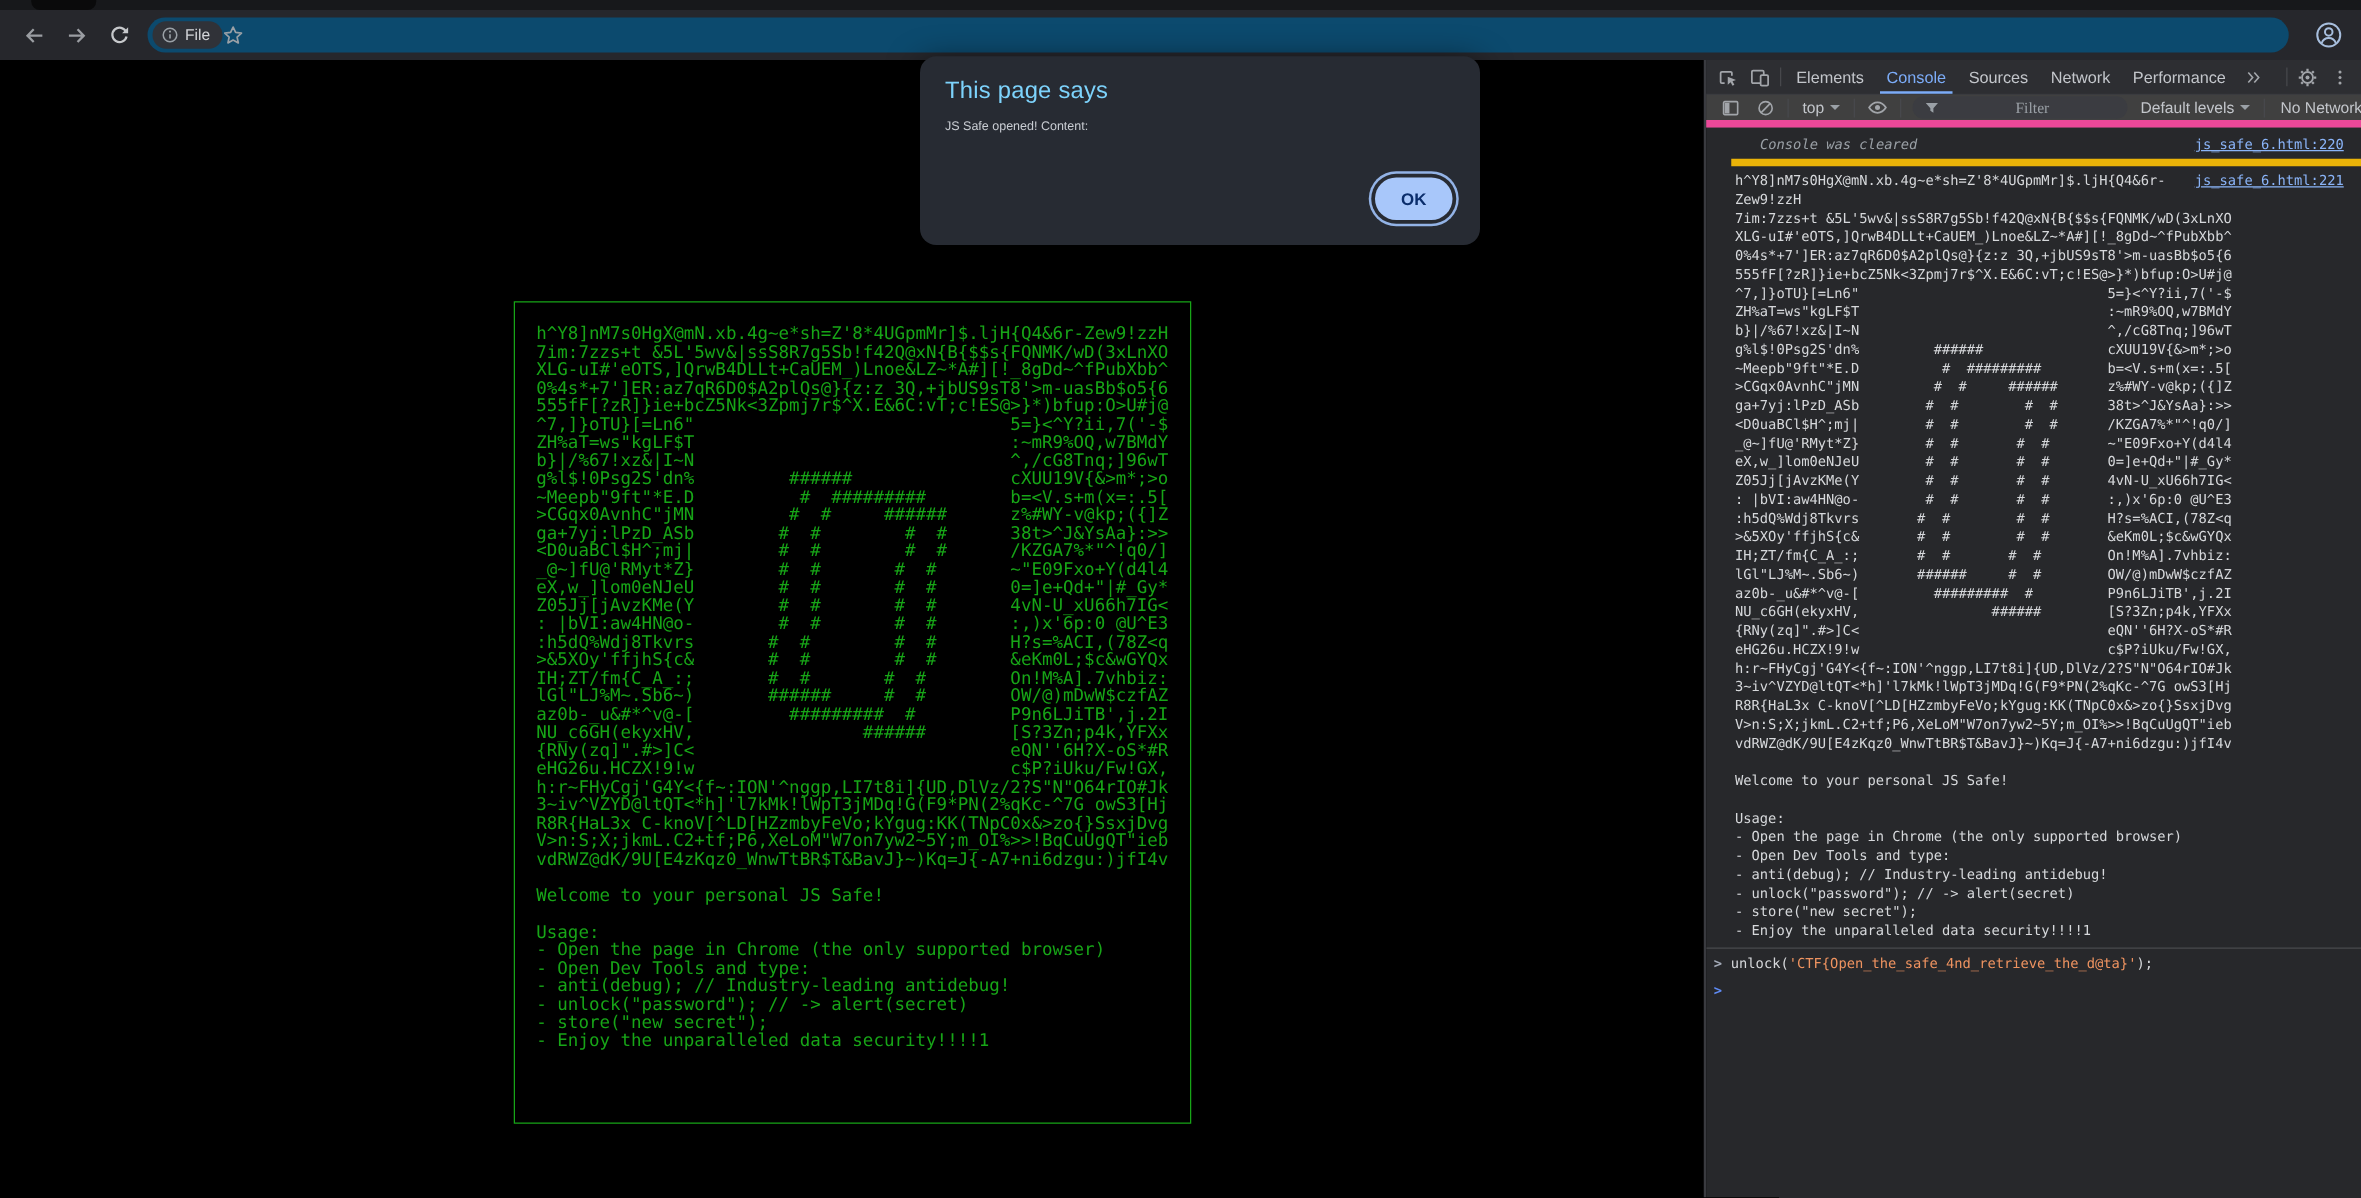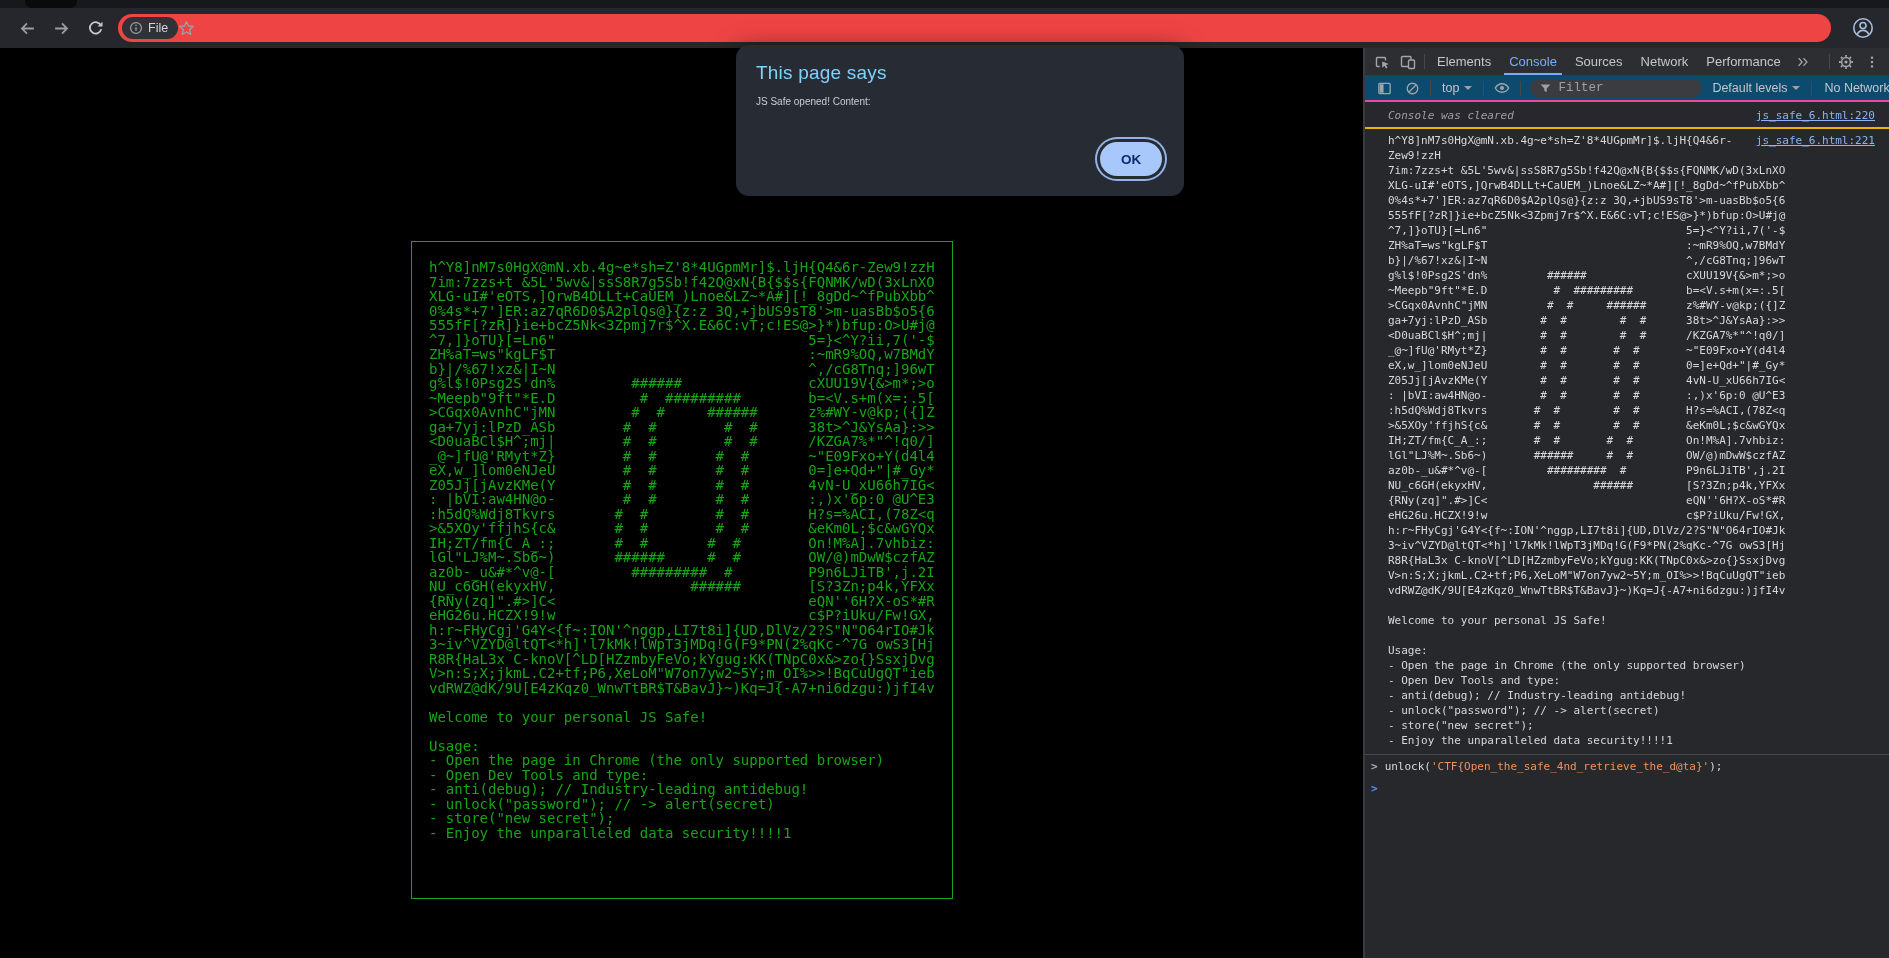--- a/index.html
+++ b/index.html
@@ -12,21 +12,21 @@
 
   
   .top-strip{position:absolute;left:0;top:0;width:100%;height:8px;background:#17181b;}
   .tab-remnant{position:absolute;left:25px;top:0;width:52px;height:8px;background:#0a0a0b;border-radius:0 0 7px 7px;}
   .browser-toolbar{
     position:absolute;left:0;top:8px;width:100%;height:40px;background:#26272c;
     display:flex;align-items:center;box-sizing:border-box;padding:0 10px;
   }
   .nav-btn{width:34px;height:34px;display:flex;align-items:center;justify-content:center;border-radius:50%;flex:0 0 auto;}
   .omnibox{
-    flex:1;height:28px;margin:0 12px 0 6px;background:#ef4444;border-radius:14px;
+    flex:1;height:28px;margin:0 12px 0 6px;background:#0c4a6e;border-radius:14px;
     display:flex;align-items:center;box-sizing:border-box;padding:0 10px 0 4px;min-width:0;
   }
   .file-chip{
     height:22px;border-radius:11px;background:#303238;display:inline-flex;align-items:center;
     gap:5px;padding:0 10px 0 7px;flex:0 0 auto;
   }
   .file-chip-label{font-size:12.5px;color:#d3d5d9;}
   .url-text{margin-left:11px;font-size:14px;color:#e6e8eb;white-space:nowrap;overflow:hidden;flex:1;}
   .profile-btn{width:32px;height:32px;display:flex;align-items:center;justify-content:center;border-radius:50%;flex:0 0 auto;margin-left:4px;}
 
@@ -55,44 +55,44 @@
   .vsep{width:1px;height:15px;background:#47484c;margin:auto 3px;flex:0 0 auto;}
   .dt-tab{
     padding:0 9px;display:flex;align-items:center;font-size:13px;color:#c3c6cb;
     position:relative;white-space:nowrap;text-align:center;
   }
   .dt-tab.active{color:#7cacf8;}
   .dt-tab.active::after{content:"";position:absolute;left:4px;right:4px;bottom:0;height:2px;background:#7cacf8;}
   .dt-tabbar .spacer,.dt-toolbar .spacer{flex:1;}
 
   .dt-toolbar{
-    height:26px;background:#0c4a6e;border-bottom:2px solid #ec4899;
+    height:26px;background:#404040;border-bottom:6px solid #ec4899;
     display:flex;align-items:center;padding:0 8px 0 6px;box-sizing:border-box;gap:2px;
   }
   .dt-dd{display:flex;align-items:center;gap:5px;padding:0 6px;font-size:12.5px;color:#c3c6cb;white-space:nowrap;}
   .caret-down{width:0;height:0;border-left:4px solid transparent;border-right:4px solid transparent;border-top:4.5px solid #9aa0a6;}
   .filter-pill{
     width:172px;height:18px;background:#3b3c41;border-radius:10px;display:flex;align-items:center;
     gap:6px;padding:0 9px;box-sizing:border-box;margin-left:4px;
   }
   .filter-input{
     background:transparent;border:none;outline:none;flex:1;min-width:0;
-    font-family:Liberation Mono, monospace;font-size:12.5px;color:#d3d5d9;padding:0;
+    font-family:Liberation Serif, serif;font-size:12.5px;color:#d3d5d9;padding:0;text-align:center;
   }
   .filter-input::placeholder{color:#9aa0a6;}
   .dt-text{font-size:12.5px;color:#c3c6cb;padding:0 7px;white-space:nowrap;}
 
   .console{
     position:absolute;left:0;right:0;top:56px;bottom:0;overflow:hidden;
     font-family:"DejaVu Sans Mono",monospace;font-size:11px;color:#d6d8db;
   }
   .console-link{color:#8ab4f8;text-decoration:underline;font-size:11px;white-space:nowrap;}
   .row-cleared{
-    padding:5px 14px 5px 23px;border-bottom:2px solid #eab308;
-    display:flex;align-items:center;
+    padding:5px 14px 5px 23px;border-bottom:6px solid #eab308;
+    display:flex;align-items:center;margin-left:20px;
   }
   .cleared-text{font-style:italic;color:#9aa0a6;flex:1;}
   .log-block{position:relative;padding:4px 14px 6px 23px;}
   .log-link{position:absolute;right:14px;top:5px;}
   .console-pre{margin:0;font:inherit;line-height:15px;white-space:pre;color:#d6d8db;}
   .console-inputs{border-top:1px solid #494a4e;}
   .prompt-chevron{font-weight:bold;margin:0 7px 0 6px;}
   .history-row{padding:5px 8px 3px 0;display:flex;}
   .history-row .prompt-chevron{color:#a3aab8;}
   .code-default{color:#d6d8db;}

